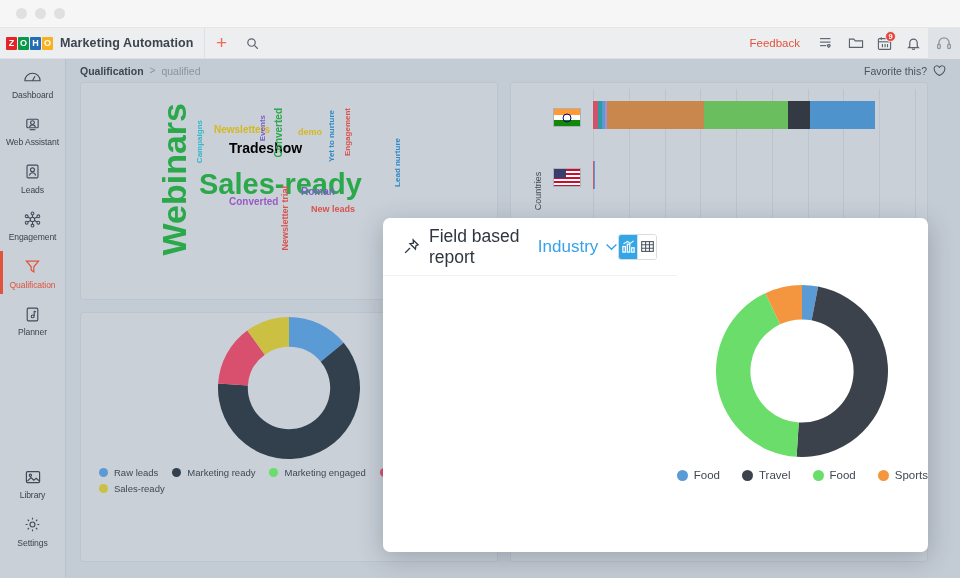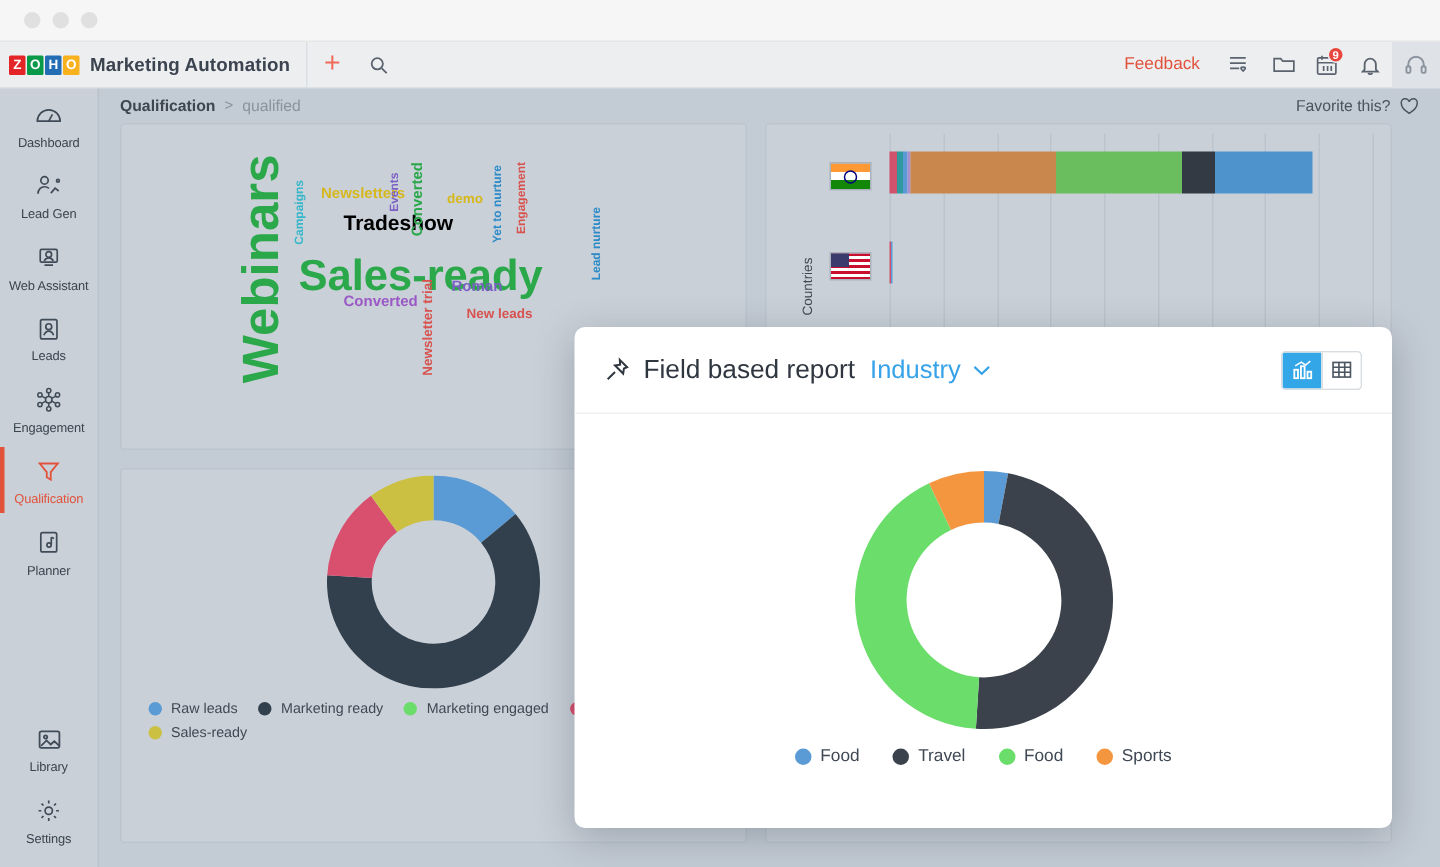--- a/index.html
+++ b/index.html
@@ -154,21 +154,21 @@
   .legend { display: flex; flex-wrap: wrap; gap: 5px 14px; padding: 0 18px; }
   .lg-item { display: flex; align-items: center; gap: 6px; font-size: 9.5px; color: #3f4853; }
   .lg-dot { width: 9px; height: 9px; border-radius: 50%; }
 
   
   .overlay { position: absolute; inset: 0; }
   .modal {
     position: absolute; left: 383px; top: 218px; width: 545px; height: 334px;
     background: #fff; border-radius: 7px;
     box-shadow: 0 6px 26px rgba(40,50,65,.28);
-    display: flex; flex-direction: column;
+    display: flex; flex-direction: row;
   }
   .modal-hdr {
     height: 58px; display: flex; align-items: center; padding: 0 20px;
     border-bottom: 1px solid #eef0f2;
   }
   .modal-title { font-size: 17.5px; color: #2f3640; margin-left: 9px; }
   .modal-field {
     font-size: 17px; color: #36a2e8; margin-left: 10px;
     display: flex; align-items: center; gap: 7px;
   }
@@ -267,31 +267,20 @@
     <div class="nav-item">
       <span class="ico">
         <svg width="19" height="16" viewBox="0 0 20 16" fill="none" stroke="currentColor" stroke-width="1.2">
           <path d="M2 12a8 8 0 0116 0z" fill="none"></path>
             <line x1="10" y1="12" x2="12.6" y2="7.2"></line>
         </svg>
       </span>
       <span class="lbl">Dashboard</span>
     </div>
 
-    <div class="nav-item">
-      <span class="ico">
-        <svg width="19" height="17" viewBox="0 0 20 18" fill="none" stroke="currentColor" stroke-width="1.2">
-          <circle cx="7" cy="4.5" r="2.6"></circle>
-            <path d="M2.4 14c0-3 2.1-5 4.6-5 1.2 0 2.3.4 3.1 1.2"></path>
-          <path d="M11.5 13.5l3-3.5 2.5 2"></path>
-            <circle cx="16.5" cy="4.8" r="1"></circle>
-        </svg>
-      </span>
-      <span class="lbl">Lead Gen</span>
-    </div>
 
     <div class="nav-item">
       <span class="ico">
         <svg width="19" height="17" viewBox="0 0 20 18" fill="none" stroke="currentColor" stroke-width="1.2">
           <rect x="4" y="3.5" width="12" height="9" rx="1"></rect>
             <circle cx="10" cy="7" r="2"></circle>
           <path d="M6.8 11.6c.6-1.4 1.9-2.2 3.2-2.2s2.6.8 3.2 2.2"></path>
           <line x1="7" y1="14.5" x2="13" y2="14.5"></line>
         </svg>
       </span>
@@ -358,21 +347,21 @@
       <span class="ico">
         <svg width="18" height="16" viewBox="0 0 18 16" fill="none" stroke="currentColor" stroke-width="1.2">
           <rect x="2.4" y="2.6" width="13.2" height="11" rx="1.2"></rect>
           <circle cx="6.4" cy="6.3" r="1.1"></circle>
             <path d="M3.4 12.2l3.6-3.6 2.8 2.7 2.4-2.1 3.4 3"></path>
         </svg>
       </span>
       <span class="lbl">Library</span>
     </div>
 
-    <div class="nav-item" style="padding-bottom:14px;">
+    <div class="nav-item" style="padding-bottom:30px;">
       <span class="ico">
         <svg width="17" height="17" viewBox="0 0 18 18" fill="none" stroke="currentColor" stroke-width="1.2">
           <circle cx="9" cy="9" r="2.6"></circle>
           <path d="M9 1.8v2M9 14.2v2M1.8 9h2M14.2 9h2M3.9 3.9l1.4 1.4M12.7 12.7l1.4 1.4M14.1 3.9l-1.4 1.4M5.3 12.7l-1.4 1.4"></path>
         </svg>
       </span>
       <span class="lbl">Settings</span>
     </div>
   </div>
 

